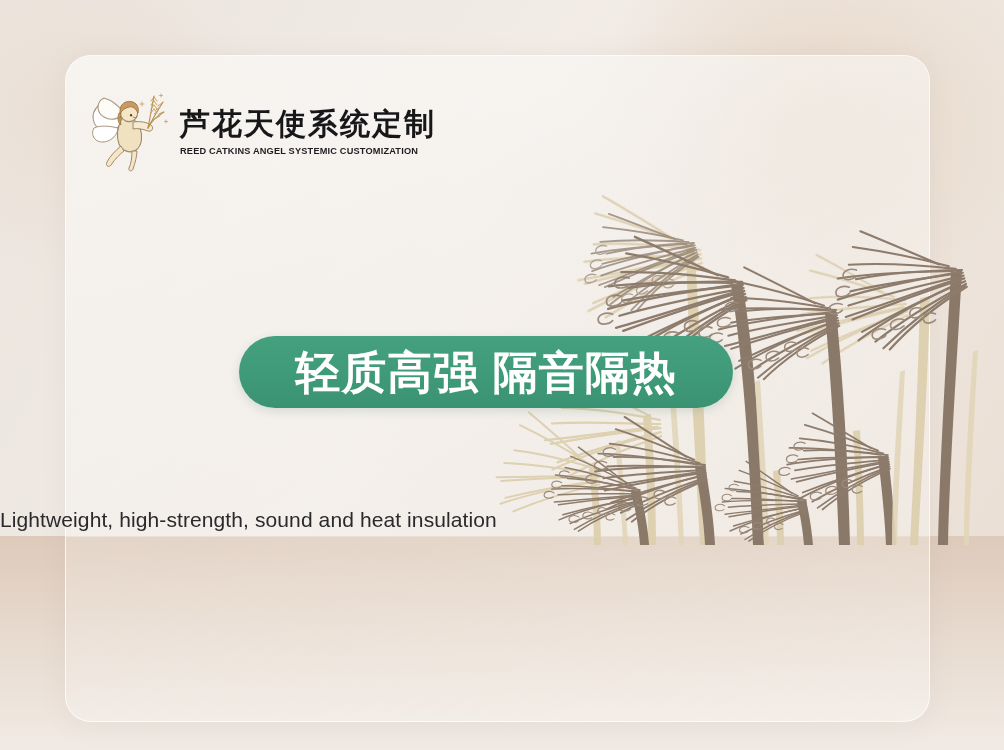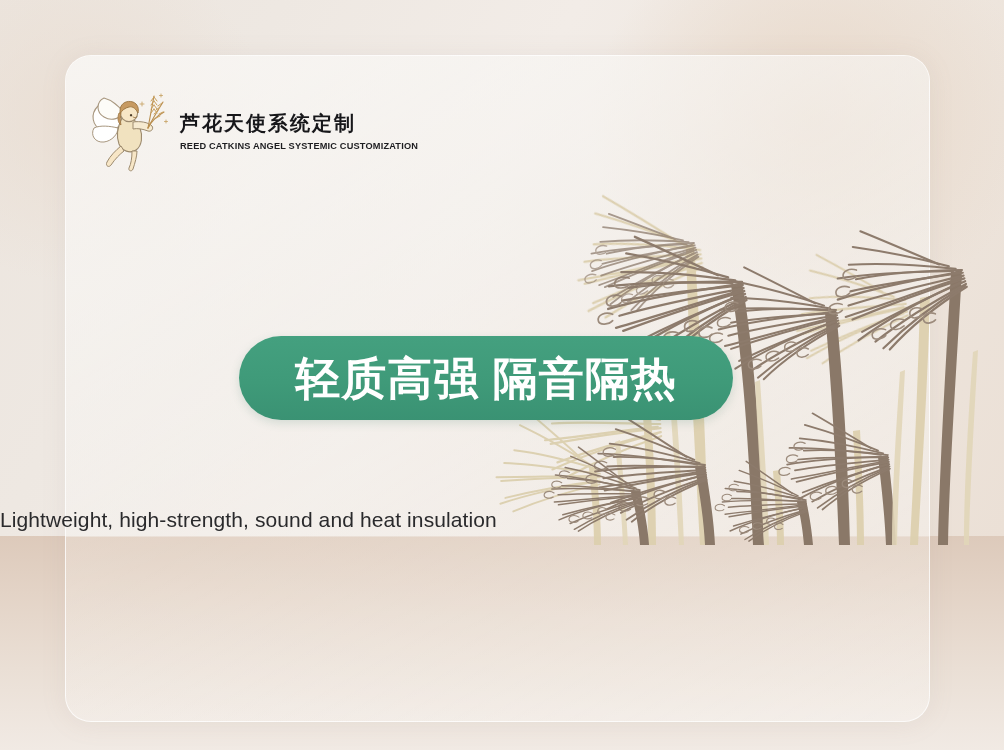--- a/index.html
+++ b/index.html
@@ -52,36 +52,36 @@
   .card-lower{
     position:absolute;left:0;top:481px;width:100%;height:184px;
     background:linear-gradient(180deg,rgba(228,212,198,.42),rgba(236,225,214,.30) 45%,rgba(244,238,232,.25));
   }
 
   
   .logo{position:absolute;left:88px;top:88px;display:flex;align-items:center;gap:10px;}
   .logo-mark{width:82px;height:84px;display:block;flex:0 0 auto;}
   .logo-text{display:flex;flex-direction:column;justify-content:center;padding-top:4px;}
   .logo-cn{
-    font-size:20px;font-weight:700;letter-spacing:2.0px;color:#17171a;
+    font-size:30px;font-weight:700;letter-spacing:2.0px;color:#17171a;
     line-height:1.08;white-space:nowrap;
     font-family:"Liberation Sans","DejaVu Sans",sans-serif;
   }
   .logo-en{
     font-size:9.5px;font-weight:700;letter-spacing:.18px;color:#1d1d20;
     margin-top:5px;white-space:nowrap;transform:scaleX(.97);transform-origin:left center;
     font-family:"Liberation Sans","DejaVu Sans",sans-serif;
   }
 
   
   .reeds{position:absolute;left:0;top:0;width:1004px;height:750px;pointer-events:none;}
 
   
   .pill{
-    position:absolute;left:239px;top:336px;width:494px;height:84px;
+    position:absolute;left:239px;top:336px;width:494px;height:72px;
     border-radius:42px;
     background:linear-gradient(180deg,#44a07f 0%,#3f9a79 55%,#3a9273 100%);
     box-shadow:0 3px 10px rgba(60,120,100,.18);
     display:flex;align-items:center;justify-content:center;
   }
   .pill-text{
     color:#ffffff;font-size:45px;font-weight:700;letter-spacing:1px;
     white-space:nowrap;line-height:1;
     font-family:"Liberation Sans","DejaVu Sans",sans-serif;
   }

